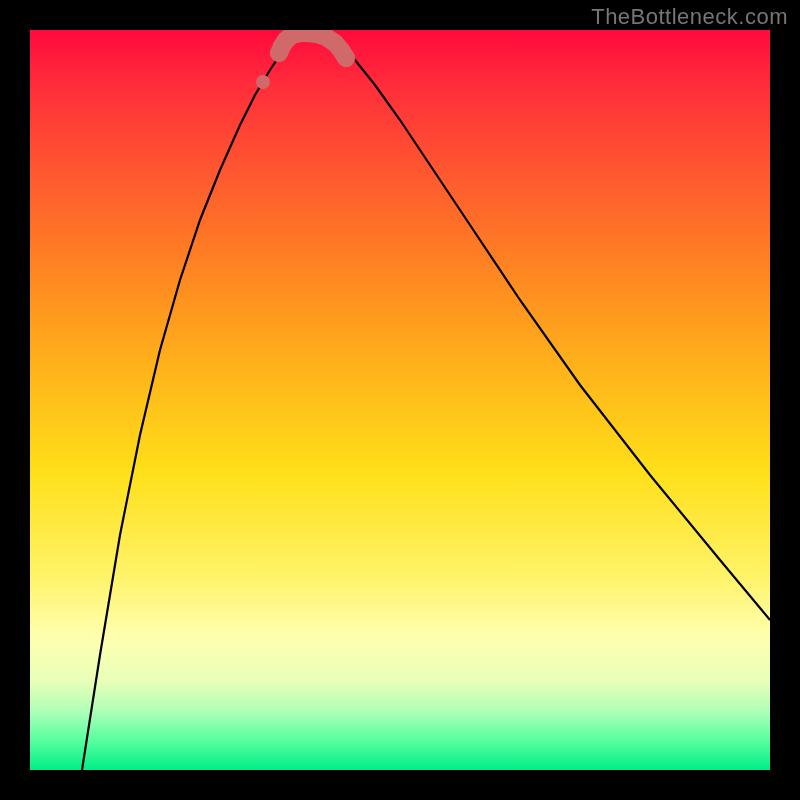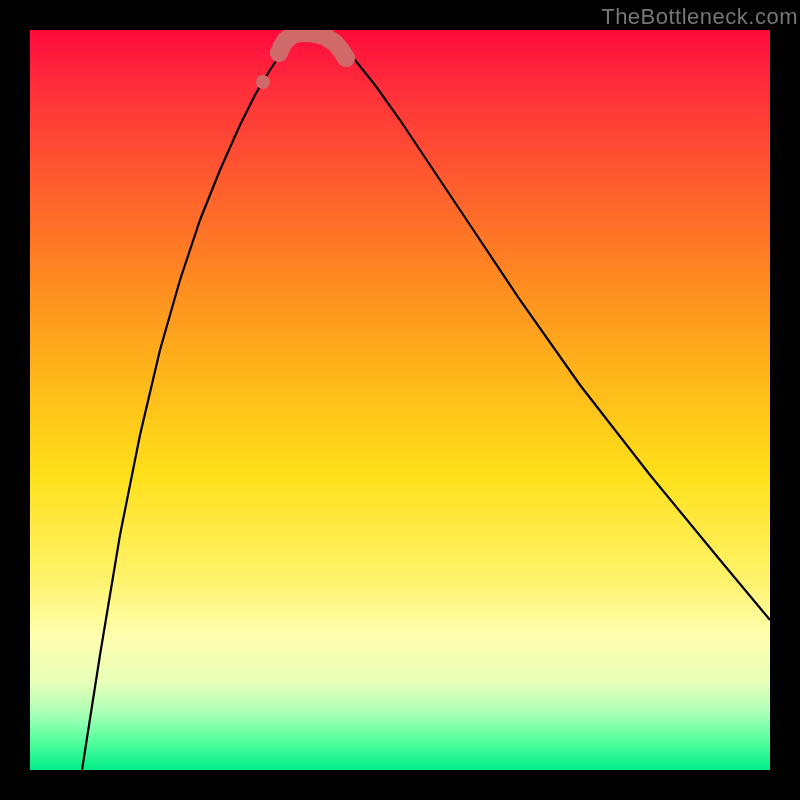--- a/index.html
+++ b/index.html
@@ -39,21 +39,21 @@
       #ffffb0 82%,
       #e8ffb8 88%,
       #b0ffb8 92%,
       #57ff9e 96%,
       #00ee88 100%
     );
   }
   .watermark {
     position: absolute;
     top: 4px;
-    right: 2px;
+    right: 12px;
     color: #8b8b8b;
     font-size: 22px;
     font-weight: 500;
     letter-spacing: 0.5px;
     opacity: 0.85;
     z-index: 20;
     text-align: right;
   }
   svg.curves {
     position: absolute;

